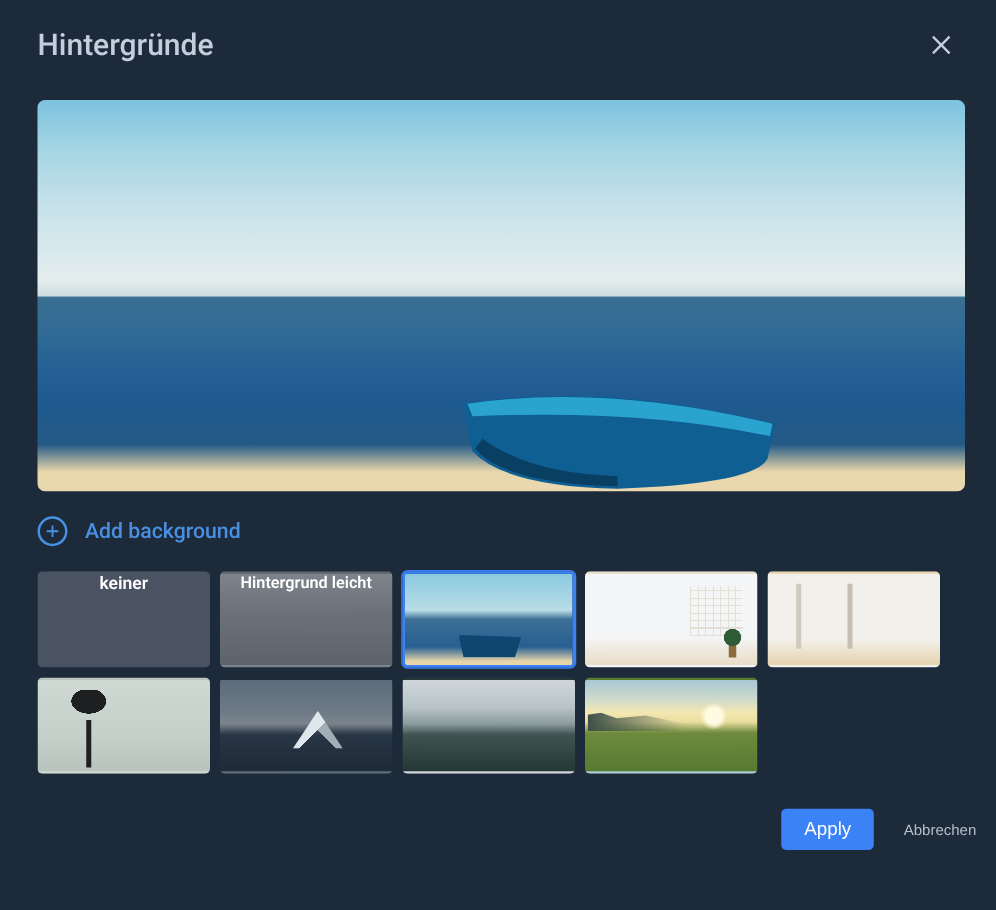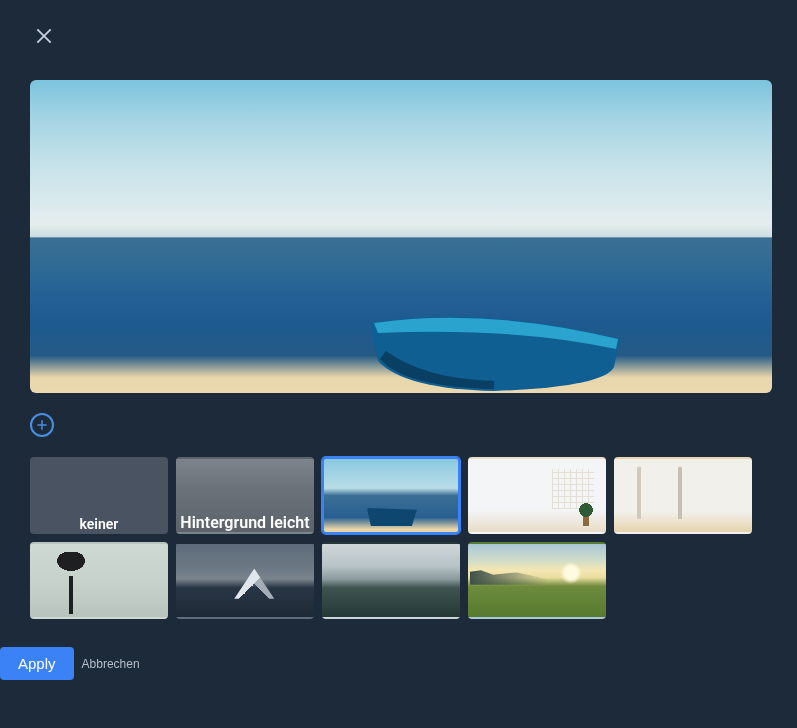--- a/index.html
+++ b/index.html
@@ -8,50 +8,51 @@
 .title{font-size:24px;font-weight:500;color:#c5cedd}
 .close{width:28px;height:28px;display:flex;align-items:center;justify-content:center;cursor:pointer;color:#c5cedd}
 .close svg{width:20px;height:20px;stroke:currentColor;stroke-width:2.2;fill:none}
 .preview{margin:20px 30px 0 30px;width:742px;height:313px;border-radius:6px;overflow:hidden;position:relative;background:linear-gradient(to bottom,#7cc3de 0%,#a3d4e3 12%,#c4e1e9 26%,#d8e9ed 38%,#e5edee 46%,#cddee1 50%,#3a6f93 50.5%,#2f6a95 60%,#235f94 70%,#1e5a8f 78%,#245a85 88%,#e8d6ab 95%,#ead9b0 100%)}
 .boat{position:absolute;bottom:-6px;left:45%;width:260px;height:90px}
 .boat svg{width:100%;height:100%}
 .addrow{display:flex;align-items:center;gap:14px;margin:20px 30px 0 30px;color:#4a90e2;cursor:pointer;font-size:17px;font-weight:500}
 .addrow .plus{width:24px;height:24px;border:2px solid #4a90e2;border-radius:50%;display:flex;align-items:center;justify-content:center}
 .addrow .plus svg{width:14px;height:14px;stroke:#4a90e2;stroke-width:2.5;fill:none}
 .grid{margin:20px 30px 0 30px;display:grid;grid-template-columns:repeat(5,138px);gap:8px}
-.thumb{width:138px;height:77px;border-radius:4px;overflow:hidden;cursor:pointer;display:flex;align-items:flex-end;justify-content:center;font-size:14px;font-weight:600;color:#fff;position:relative;border:2px solid transparent}
+.thumb{width:138px;height:77px;border-radius:4px;overflow:hidden;cursor:pointer;display:flex;align-items:flex-start;justify-content:center;font-size:14px;font-weight:600;color:#fff;position:relative;border:2px solid transparent}
 .thumb.sel{border:2px solid #3b82f6;box-shadow:0 0 0 1px #3b82f6}
 .t-none{background:#4a5361}
-.t-light{background:linear-gradient(180deg,#7d848b 0%,#6b727a 40%,#5c636a 100%);font-size:16px}
+.t-light{background:linear-gradient(180deg,#7d848b 0%,#6b727a 40%,#5c636a 100%);font-size:13px}
 .t-blur{background:linear-gradient(180deg,#818890 0%,#6f767e 40%,#60666e 100%);font-size:13px}
 .t-beach{background:linear-gradient(to bottom,#8ac9e0 0%,#b9dde7 40%,#3c6f95 50%,#275f91 80%,#e7d5a9 96%,#e7d5a9 100%)}
 .t-beach .bboat{position:absolute;bottom:6px;left:32%;width:50px;height:18px;background:#0d4770;clip-path:polygon(0 0,100% 10%,90% 100%,8% 100%);border-radius:2px}
 .t-white{background:linear-gradient(to bottom,#f4f5f6 0%,#f4f5f6 70%,#e8dcc6 100%);position:relative}
 .t-white::before{content:"";position:absolute;right:10px;top:10px;width:42px;height:40px;background:repeating-linear-gradient(0deg,#c7b896 0 1px,transparent 1px 6px),repeating-linear-gradient(90deg,#c7b896 0 1px,transparent 1px 6px);opacity:.35}
 .t-white::after{content:"";position:absolute;right:6px;bottom:6px;width:24px;height:28px;background:radial-gradient(circle at 50% 60%,#2f5c37 0 40%,transparent 41%),linear-gradient(#8a6a3e,#8a6a3e);background-size:24px 20px,6px 10px;background-position:center top,center bottom;background-repeat:no-repeat}
 .t-room{background:linear-gradient(to bottom,#f2f0eb 0%,#f2f0eb 72%,#e6d3ad 100%);position:relative}
 .t-room::before{content:"";position:absolute;left:46%;top:8px;width:4px;height:52px;background:#c5bfb4}
 .t-room::after{content:"";position:absolute;left:16%;top:8px;width:4px;height:52px;background:#cfc9be}
 .t-lamp{background:linear-gradient(to bottom,#cfd9d4 0%,#c5d0cb 60%,#b8c3be 100%);position:relative}
 .t-lamp::before{content:"";position:absolute;left:24px;top:8px;width:30px;height:28px;background:radial-gradient(ellipse 14px 10px at 50% 32%,#1e1f20 0 99%,transparent 100%);}
 .t-lamp::after{content:"";position:absolute;left:37px;top:32px;width:4px;height:38px;background:#1e1f20}
 .t-mtn{background:linear-gradient(to bottom,#5c6b7a 0%,#6e7a86 35%,#7a848d 48%,#283544 60%,#1f2a37 100%);position:relative}
 .t-mtn::before{content:"";position:absolute;left:42%;top:34%;width:40px;height:30px;background:linear-gradient(135deg,#dfe7ec 0 50%,transparent 50%),linear-gradient(225deg,#a3adb6 0 50%,transparent 50%);clip-path:polygon(50% 0,100% 100%,0 100%)}
 .t-fog{background:linear-gradient(to bottom,#cfd6d9 0%,#b8c4c8 30%,#8c9b9d 48%,#3f5351 60%,#243836 100%)}
 .t-sun{background:linear-gradient(to bottom,#a7c7d4 0%,#d0dcca 22%,#f4e7b1 36%,#e9dd9e 46%,#6e8b3d 58%,#567a2f 100%);position:relative}
 .t-sun::before{content:"";position:absolute;right:22px;top:18px;width:22px;height:22px;border-radius:50%;background:radial-gradient(circle,#fffbe2 0 40%,rgba(255,251,226,0) 70%)}
 .t-sun::after{content:"";position:absolute;left:0;top:36%;width:58%;height:20%;background:linear-gradient(90deg,#3e5048 0%,transparent 100%);clip-path:polygon(0 100%,0 10%,14% 0,30% 30%,60% 15%,100% 60%,100% 100%)}
-.footer{display:flex;justify-content:flex-start;align-items:center;gap:8px;padding:28px 38px 0 0}
+.footer{display:flex;justify-content:flex-end;align-items:center;gap:24px;padding:28px 16px 0 0}
 .apply{background:#3b82f6;color:#fff;border:none;border-radius:4px;padding:8px 18px;font-size:15px;cursor:pointer}
 .cancel{background:none;border:none;color:#b6bec9;font-size:12px;cursor:pointer}
 </style>
 </head>
 <body>
 
 <div class="header">
+  <div class="title">Hintergründe</div>
   <div class="close">
     <svg viewBox="0 0 24 24">
         <line x1="4" y1="4" x2="20" y2="20"></line>
         <line x1="20" y1="4" x2="4" y2="20"></line>
       </svg>
   </div>
 </div>
 
 <div class="preview">
   <div class="boat">
@@ -63,20 +64,21 @@
   </div>
 </div>
 
 <div class="addrow">
   <span class="plus">
     <svg viewBox="0 0 24 24">
         <line x1="12" y1="4" x2="12" y2="20"></line>
         <line x1="4" y1="12" x2="20" y2="12"></line>
       </svg>
   </span>
+  <span>Add background</span>
 </div>
 
 <div class="grid">
   <div class="thumb t-none">
       <span>keiner</span>
     </div>
   <div class="thumb t-light">
       <span>Hintergrund leicht</span>
     </div>
   <div class="thumb t-beach sel">

